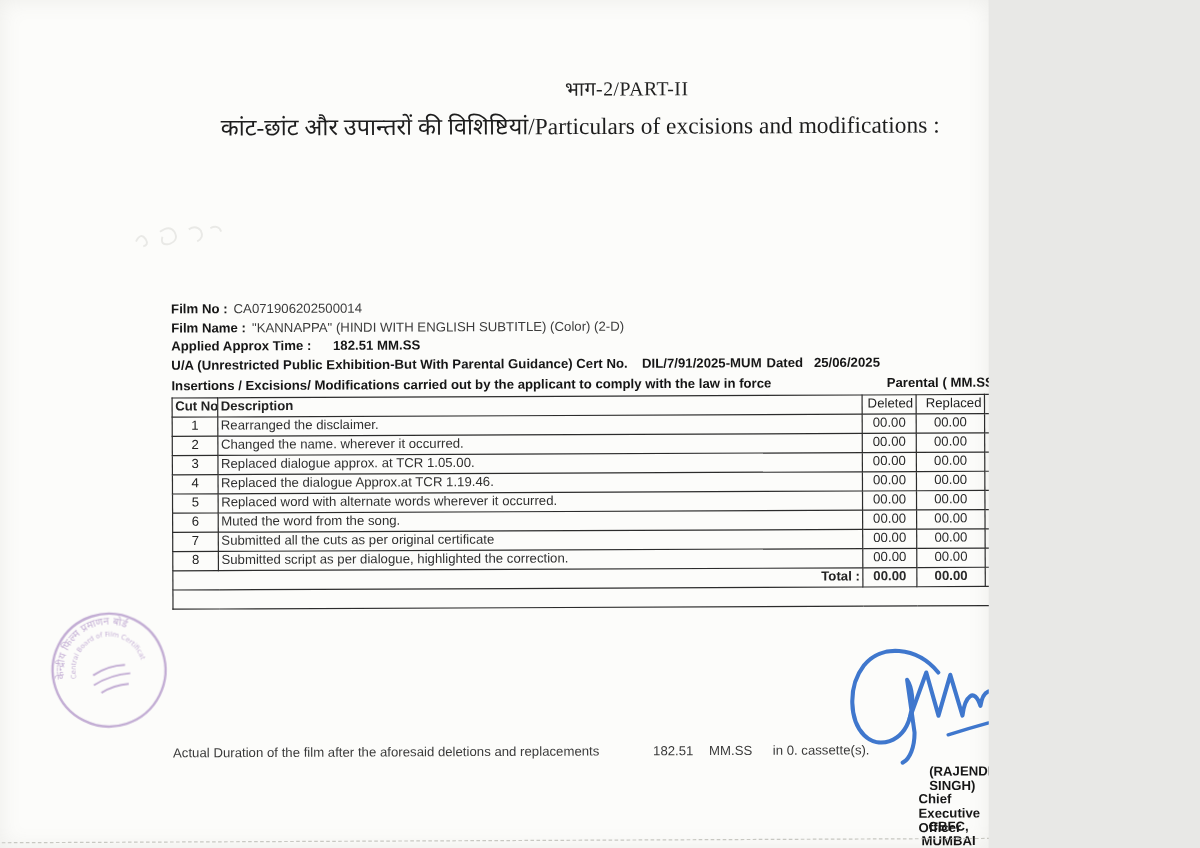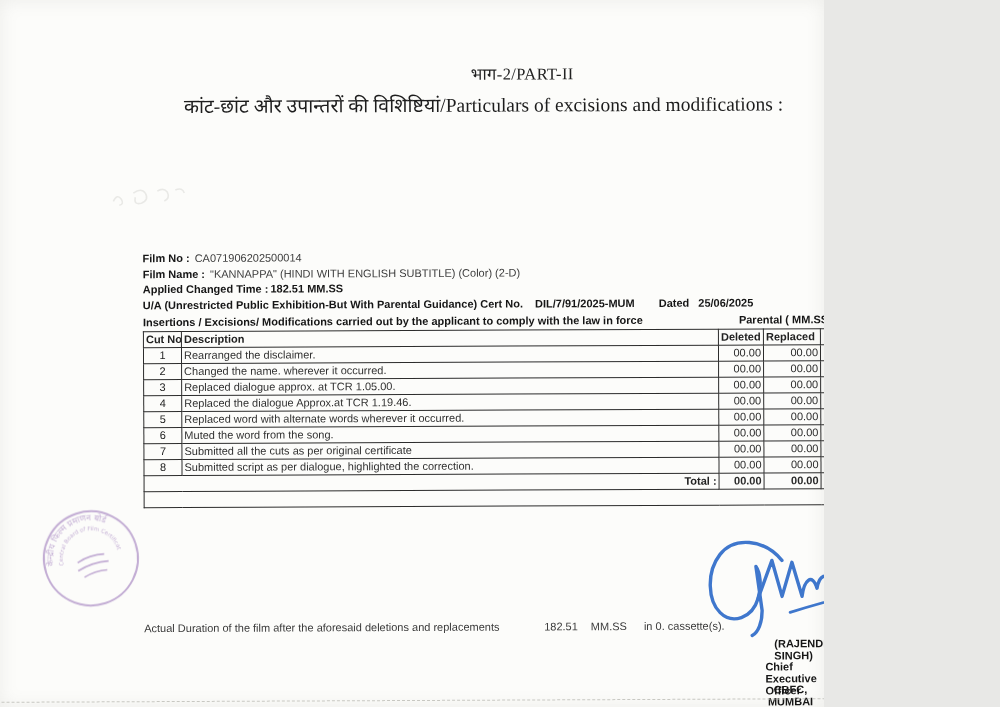--- a/index.html
+++ b/index.html
@@ -11,37 +11,37 @@
   .title{position:absolute;left:472px;top:62px;font-family:"Liberation Serif","DejaVu Serif",serif;
          font-size:16.5px;color:#222;letter-spacing:.4px;}
   .subtitle{position:absolute;left:185px;top:91px;font-family:"Liberation Serif","DejaVu Serif",serif;
          font-size:19.5px;color:#1d1d1d;}
 
   .pencil{position:absolute;left:108px;top:180px;opacity:.16;}
 
   .info{position:absolute;left:143px;top:250px;font-size:11px;line-height:15.6px;white-space:nowrap;}
   .info .lbl{font-weight:bold;color:#161616;}
   .info .val{color:#3c3c3c;margin-left:5px;}
-  .info .valb{font-weight:bold;color:#161616;margin-left:2px;}
-  .gap1{margin-left:12px;} .gap2{margin-left:24px;} .gap3{margin-left:9px;text-align:right;}
+  .info .valb{font-weight:bold;color:#161616;margin-left:18px;}
+  .gap1{margin-left:12px;} .gap2{margin-left:4px;} .gap3{margin-left:9px;text-align:right;}
 
   .caption-row{position:absolute;left:143px;top:315px;width:734px;display:flex;
                justify-content:space-between;font-weight:bold;font-size:11px;color:#151515;}
   .caption-row .dur{padding-right:42px;}
 
   table.cuts{position:absolute;left:143px;top:330px;width:734px;border-collapse:collapse;
              table-layout:fixed;font-size:11px;color:#222;}
   table.cuts th,table.cuts td{border:1.4px solid #2c2c2c;height:13px;line-height:13px;
              overflow:hidden;white-space:nowrap;padding:1px 2px;}
   th.c-cut{font-weight:bold;text-align:left;padding-left:1px;}
   th.c-desc{font-weight:bold;text-align:left;padding-left:4px;}
-  th.c-num{font-weight:bold;text-align:left;}
+  th.c-num{font-weight:normal;text-align:right;}
   td.c-cut{text-align:center;}
   td.c-desc{text-align:left;padding-left:4px;color:#303030;}
-  td.c-num{text-align:right;padding-right:4px;color:#2a2a2a;}
+  td.c-num{text-align:center;padding-right:4px;color:#2a2a2a;}
   td.total-lbl{font-weight:bold;text-align:right;padding-right:7px;}
   td.b{font-weight:bold;}
   td.empty-row{height:8px;}
 
   .actual{position:absolute;left:143px;top:621px;font-size:11px;color:#3a3a3a;white-space:nowrap;}
   .actual .adlbl{display:inline-block;width:400px;}
   .actual .adunit{margin-left:13px;margin-top:24px;} .actual .adcass{margin-left:17px;}
 
   .sig-svg{position:absolute;left:703px;top:534px;}
   .sign-name{position:absolute;left:773px;top:639px;font-weight:bold;font-size:11px;color:#161616;}
@@ -68,21 +68,21 @@
     </svg>
 
     <div class="info">
       <div>
         <span class="lbl">Film No :</span><span class="val">CA071906202500014</span>
       </div>
       <div>
         <span class="lbl">Film Name :</span><span class="val">"KANNAPPA" (HINDI WITH ENGLISH SUBTITLE) (Color) (2-D)</span>
       </div>
       <div>
-        <span class="lbl">Applied Changed Time :</span><span class="valb">182.51 MM.SS</span>
+        <span class="lbl">Applied Approx Time :</span><span class="valb">182.51 MM.SS</span>
       </div>
       <div>
         <span class="lbl">U/A (Unrestricted Public Exhibition-But With Parental Guidance) Cert No.</span><span class="lbl gap1">DIL/7/91/2025-MUM</span><span class="lbl gap2">Dated</span><span class="lbl gap3">25/06/2025</span>
       </div>
     </div>
 
     <div class="caption-row">
       <span>Insertions / Excisions/ Modifications carried out by the applicant to comply with the law in force</span>
       <span class="dur">Parental ( MM.SS )</span>
     </div>

